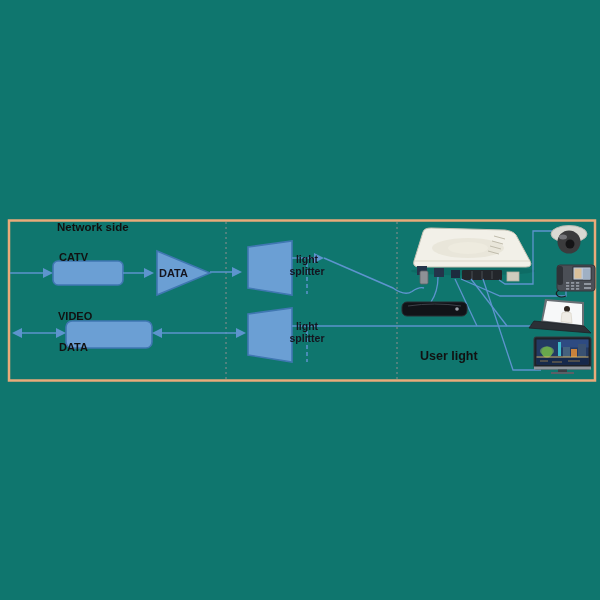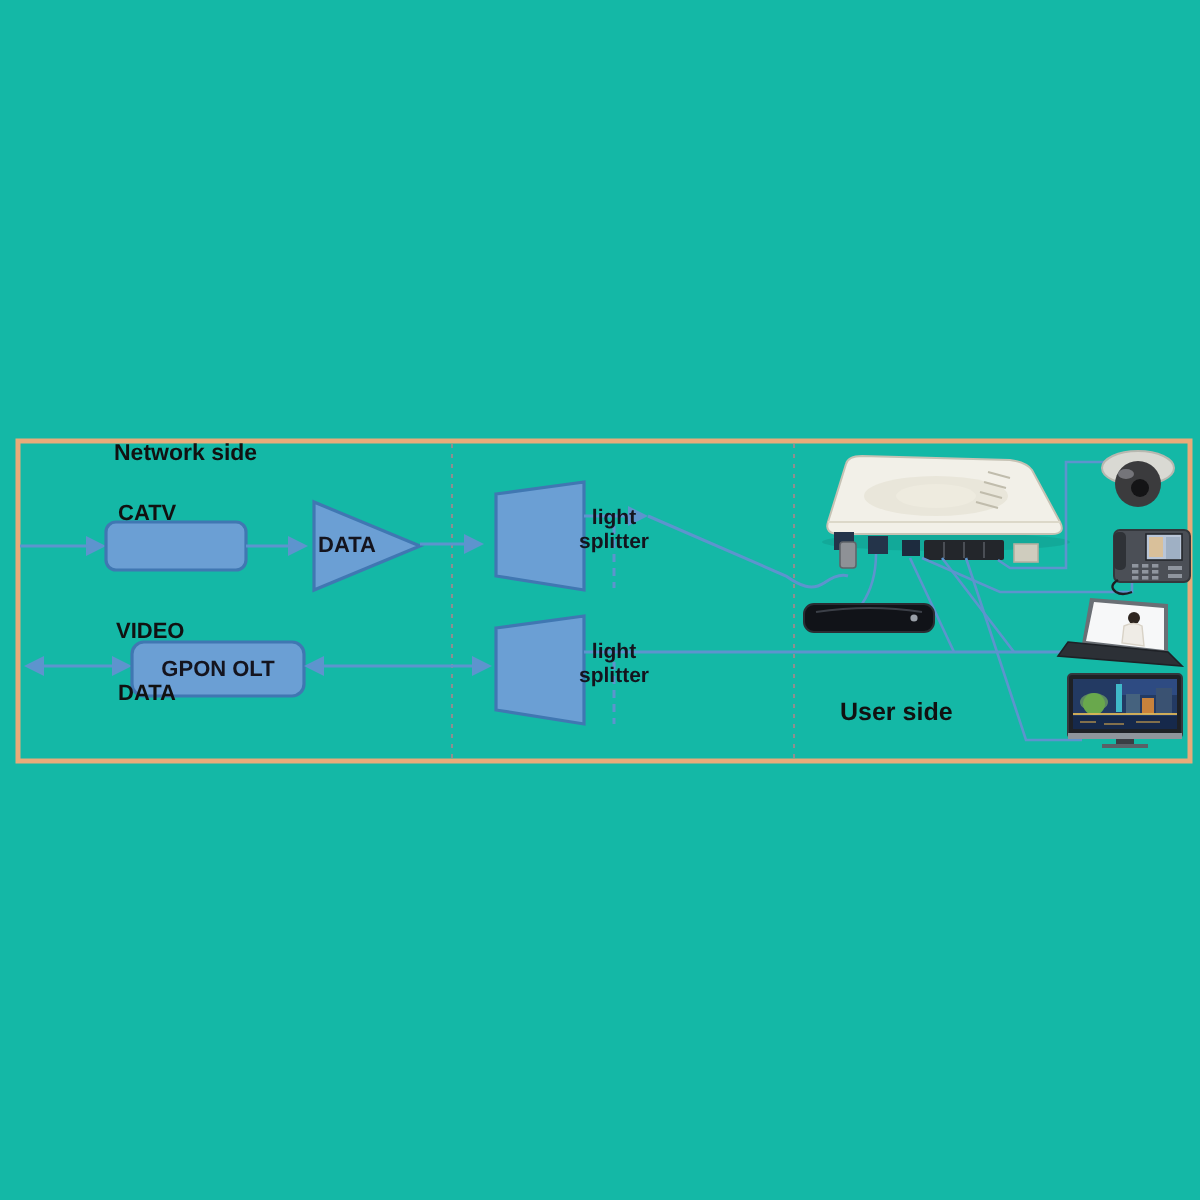--- a/index.html
+++ b/index.html
@@ -1,17 +1,17 @@
 <!DOCTYPE html>
 <html style="--box-fill: #6B9FD4; --box-stroke: #4077B2; --wire: #5D94CE; --frame: #E9AB7A; --separator: #8f8f8f; --label: #111111;"><head>
 <meta charset="utf-8">
 <style>
   html,body{margin:0;padding:0;background:#ffffff;}
   #stage{
-    position:relative;width:600px;height:600px;background:#14b8a6;overflow:hidden;
+    position:relative;width:600px;height:600px;background:#0f766e;overflow:hidden;
     font-family:"Liberation Sans",sans-serif;
   }
   svg{position:absolute;left:0;top:0;}
   .lbl{position:absolute;color:var(--label,#111);font-weight:bold;white-space:nowrap;}
   .hdr{font-size:11.5px;}
   .sig{font-size:11px;margin-left:44px;}
   .boxlbl{
     position:absolute;display:flex;align-items:center;justify-content:center;
     font-size:11px;font-weight:bold;color:#14141e;white-space:nowrap;
   }
@@ -164,24 +164,23 @@
         <rect x="536.5" y="358" width="52" height="6.5" fill="#16294b"></rect>
         <path d="M540,361 h8 M552,362 h10 M568,361 h12" stroke="#caa04e" stroke-width="0.8" opacity="0.8"></path>
       </g>
       <rect x="534" y="366.5" width="57" height="3" fill="#8f959c"></rect>
       <rect x="558" y="369.5" width="9" height="2.5" fill="#3a3e44"></rect>
       <rect x="551" y="372" width="23" height="2" fill="#5a6067"></rect>
     </g>
   </svg>
 
   <div class="lbl hdr" style="left:57px;top:221px;">Network side</div>
-  <div class="lbl userside" style="left:420px;top:349px;">User side</div>
+  <div class="lbl userside" style="left:420px;top:349px;">User light</div>
 
   <div class="lbl sig" style="left:15px;top:251px;">CATV</div>
   <div class="lbl sig" style="left:14px;top:310px;">VIDEO</div>
   <div class="lbl sig" style="left:15px;top:341px;">DATA</div>
 
   <div class="boxlbl" style="left:159px;top:266px;width:36px;height:14px;justify-content:flex-start;">DATA</div>
-  <div class="boxlbl" style="left:66px;top:321px;width:86px;height:27px;">GPON OLT</div>
   <div class="splitlbl" style="left:245px;top:253px;width:50px;">light splitter</div>
   <div class="splitlbl" style="left:245px;top:320px;width:50px;">light splitter</div>
 
 </div>
 
 </body></html>

